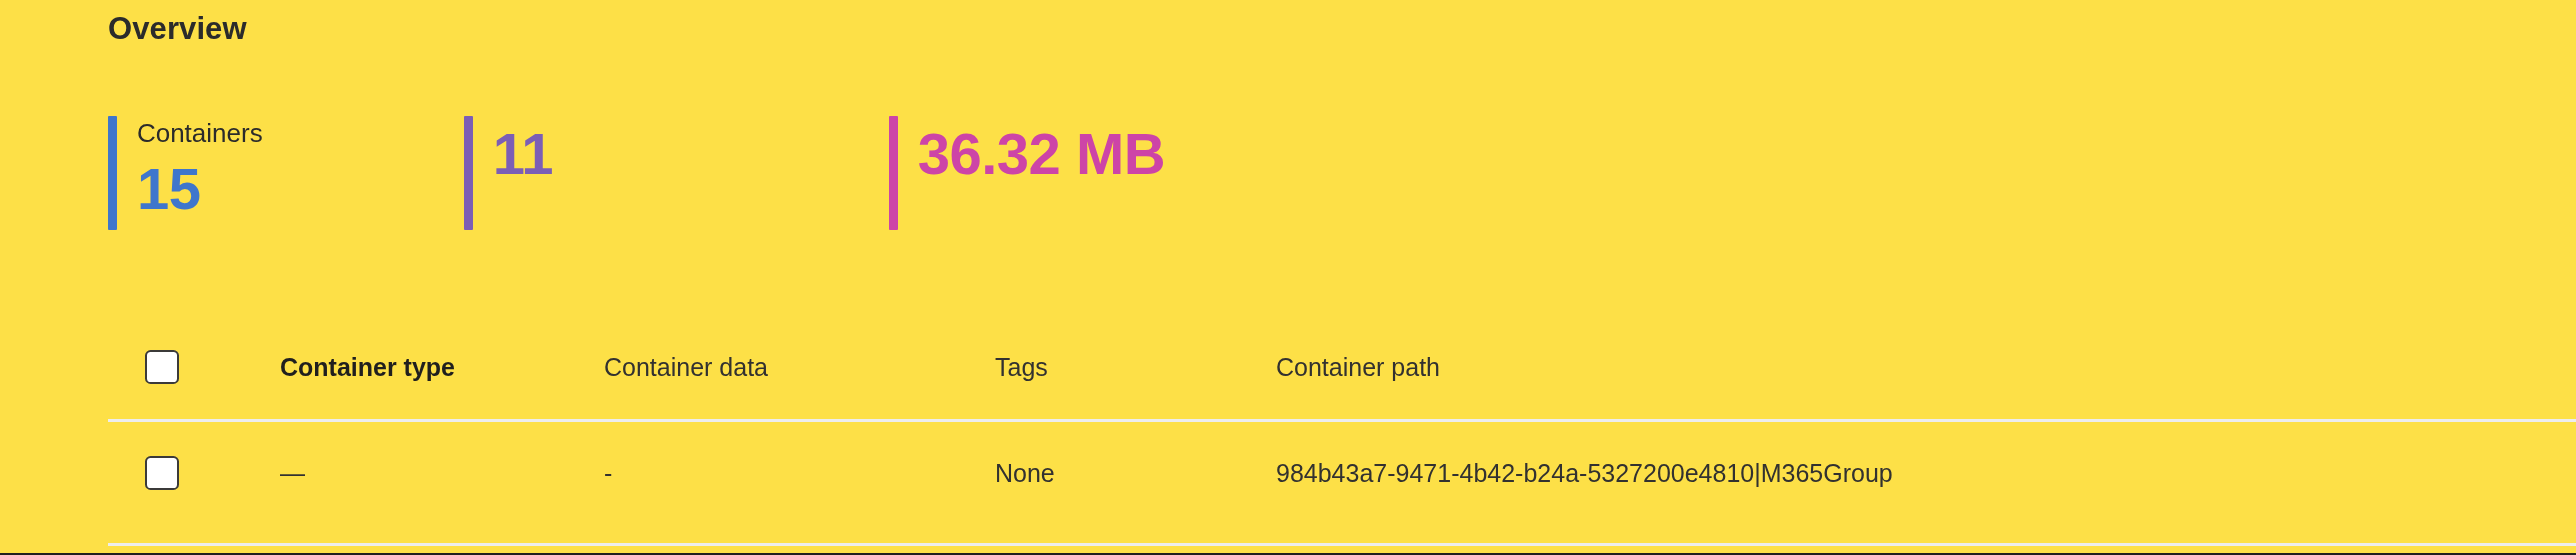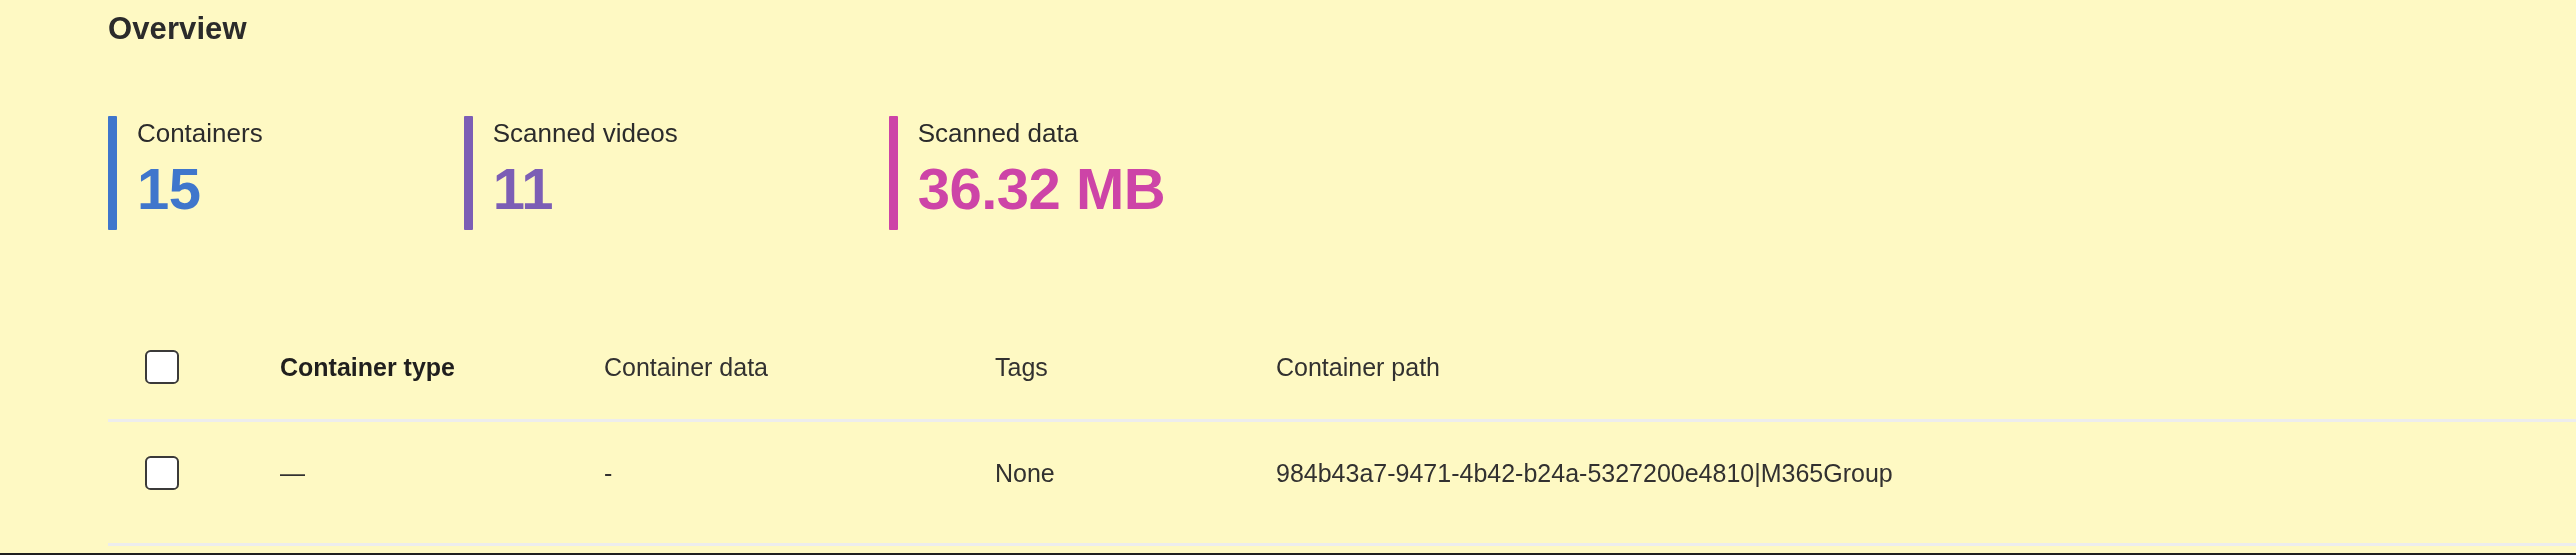--- a/index.html
+++ b/index.html
@@ -14,21 +14,21 @@
     overflow: hidden;
     font-family: "Liberation Sans", sans-serif;
     color: #323130;
     -webkit-font-smoothing: antialiased;
   }
 
   .page {
     position: relative;
     width: 2576px;
     height: 556px;
-    background: #fef9c3;
+    background: #fde047;
   }
 
   
   .page-title {
     position: absolute;
     left: 108px;
     top: 7.5px;
     font-size: 31px;
     font-weight: bold;
     color: #2b2b2b;
@@ -170,29 +170,27 @@
       <span class="metric-bar" style="background: rgb(63, 118, 204);"></span>
       <span class="metric-text">
         <span class="metric-label">Containers</span>
         <span class="metric-value" style="color: rgb(63, 118, 204);">15</span>
       </span>
     </div>
 
     <div class="metric metric-videos">
       <span class="metric-bar" style="background: rgb(124, 94, 181);"></span>
       <span class="metric-text">
-        <span class="metric-label">Scanned videos</span>
         <span class="metric-value" style="color: rgb(124, 94, 181);">11</span>
       </span>
     </div>
 
     <div class="metric metric-data">
       <span class="metric-bar" style="background: rgb(205, 68, 167);"></span>
       <span class="metric-text">
-        <span class="metric-label">Scanned data</span>
         <span class="metric-value" style="color: rgb(205, 68, 167);">36.32 MB</span>
       </span>
     </div>
 
   </div>
 
   <div class="table">
 
     <div class="thead">
       <span class="cell col-check">

